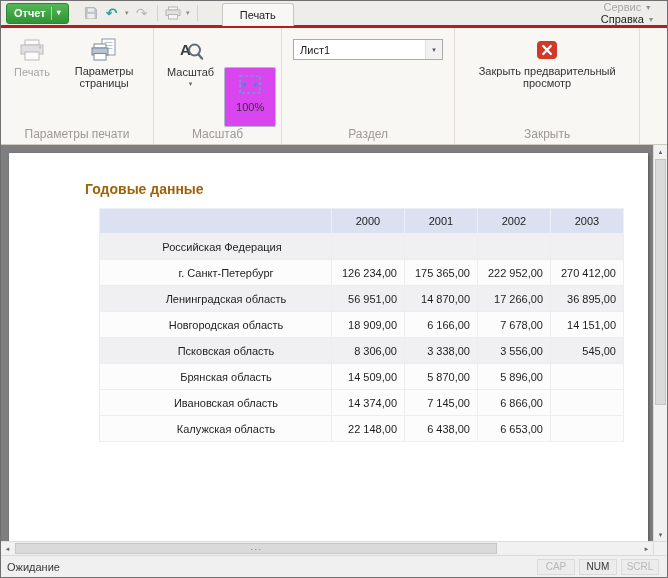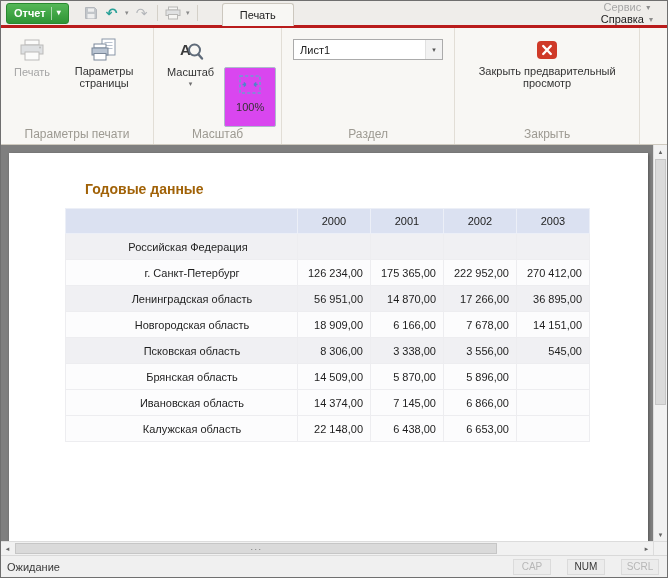--- a/index.html
+++ b/index.html
@@ -125,21 +125,21 @@
     grid-template-rows: 1fr 14px;
   }
   .canvas { grid-column: 1; grid-row: 1; position: relative; background: #7f7f7f; overflow: hidden; }
   .page {
     position: absolute; left: 8px; top: 8px; right: 5px; bottom: 0;
     background: #ffffff;
     box-shadow: 1px 1px 3px rgba(0,0,0,.35);
   }
   .page-title { position: absolute; left: 76px; top: 28px; font-size: 14px; font-weight: bold; color: #a16207; }
   .rtable {
-    position: absolute; left: 56px; top: 55px;
+    position: absolute; left: 90px; top: 55px;
     border-collapse: collapse;
     font-size: 11px; color: #1e1e1e;
   }
   .rtable th {
     background: #dbe1f1; font-weight: normal;
     height: 25px; border: 1px solid #eceff7;
     font-size: 11px; color: #222;
   }
   .rtable th.c0 { width: 232px; }
   .rtable th.cy { width: 73px; }
@@ -175,21 +175,21 @@
   }
   .sfill { flex: 1; }
 
   
   .statusbar {
     flex: 0 0 22px;
     background: #f0f0f0; border-top: 1px solid #d9d9d9;
     display: flex; align-items: center;
     padding: 0 6px; font-size: 11px; color: #3a3a3a;
   }
-  .sb-right { margin-left: auto; display: flex; gap: 16px; padding-right: 2px; }
+  .sb-right { margin-left: auto; display: flex; gap: 4px; padding-right: 2px; }
   .sb-key {
     width: 38px; height: 16px;
     display: flex; align-items: center; justify-content: center;
     font-size: 10px; color: #b7b7b7;
     background: #ececec; border: 1px solid #dbdbdb;
   }
   .sb-key.active { color: #353535; }
 </style>
 </head>
 <body>

